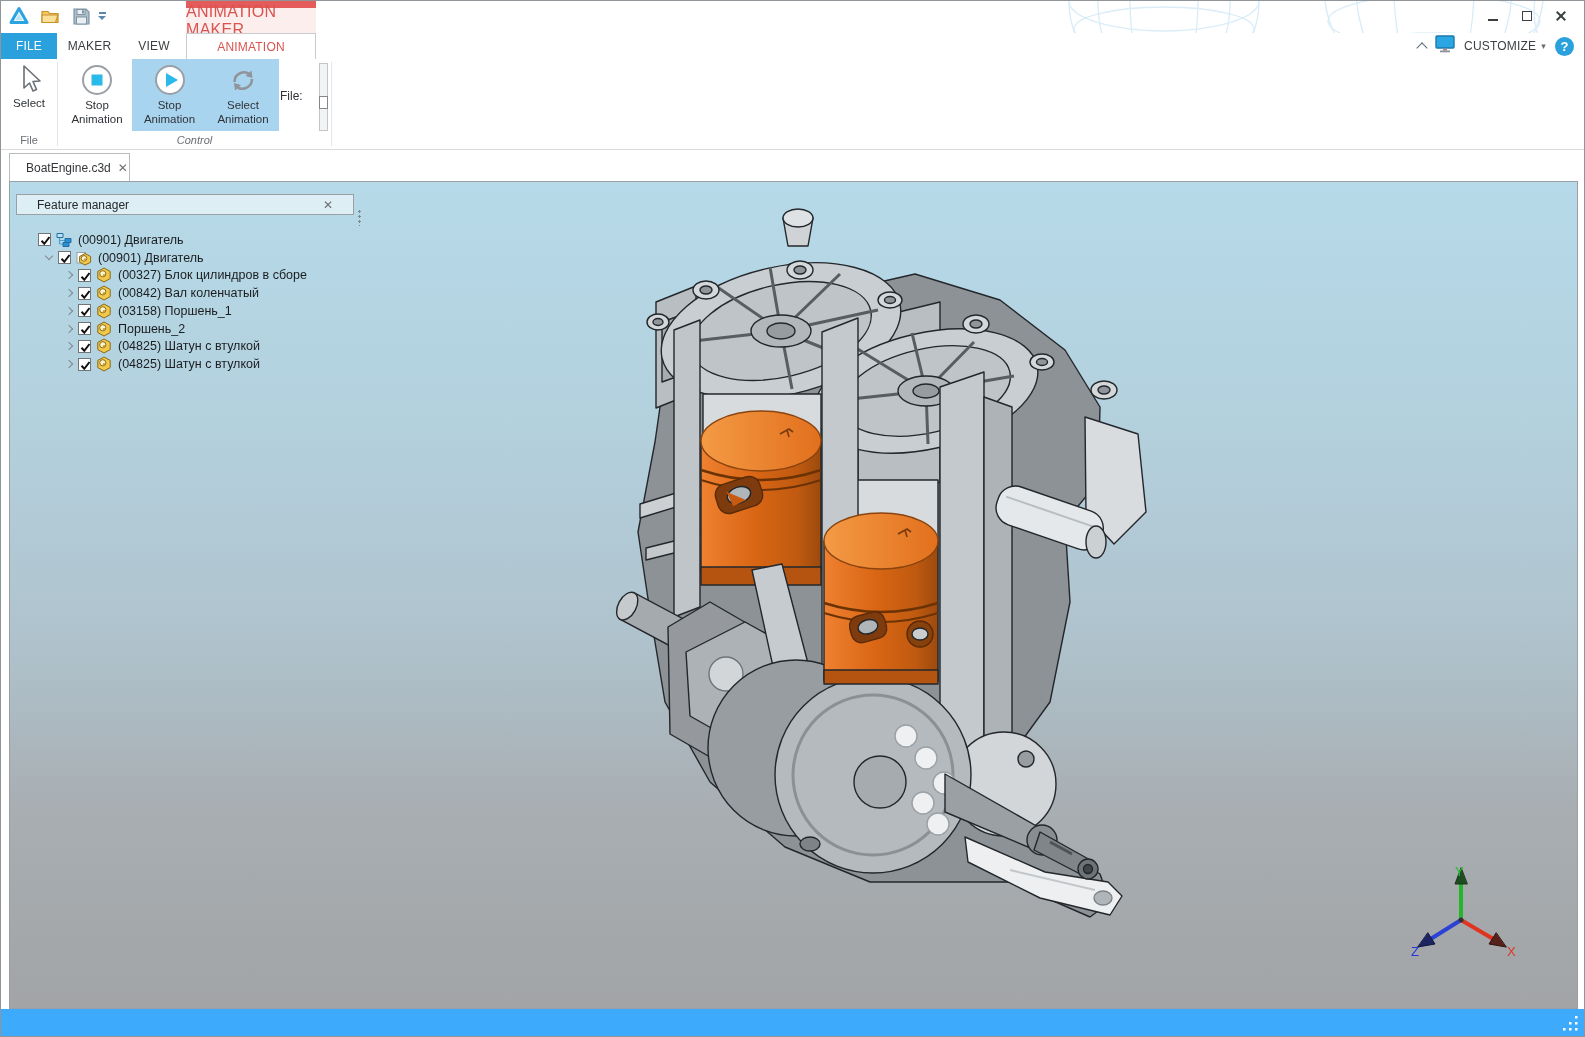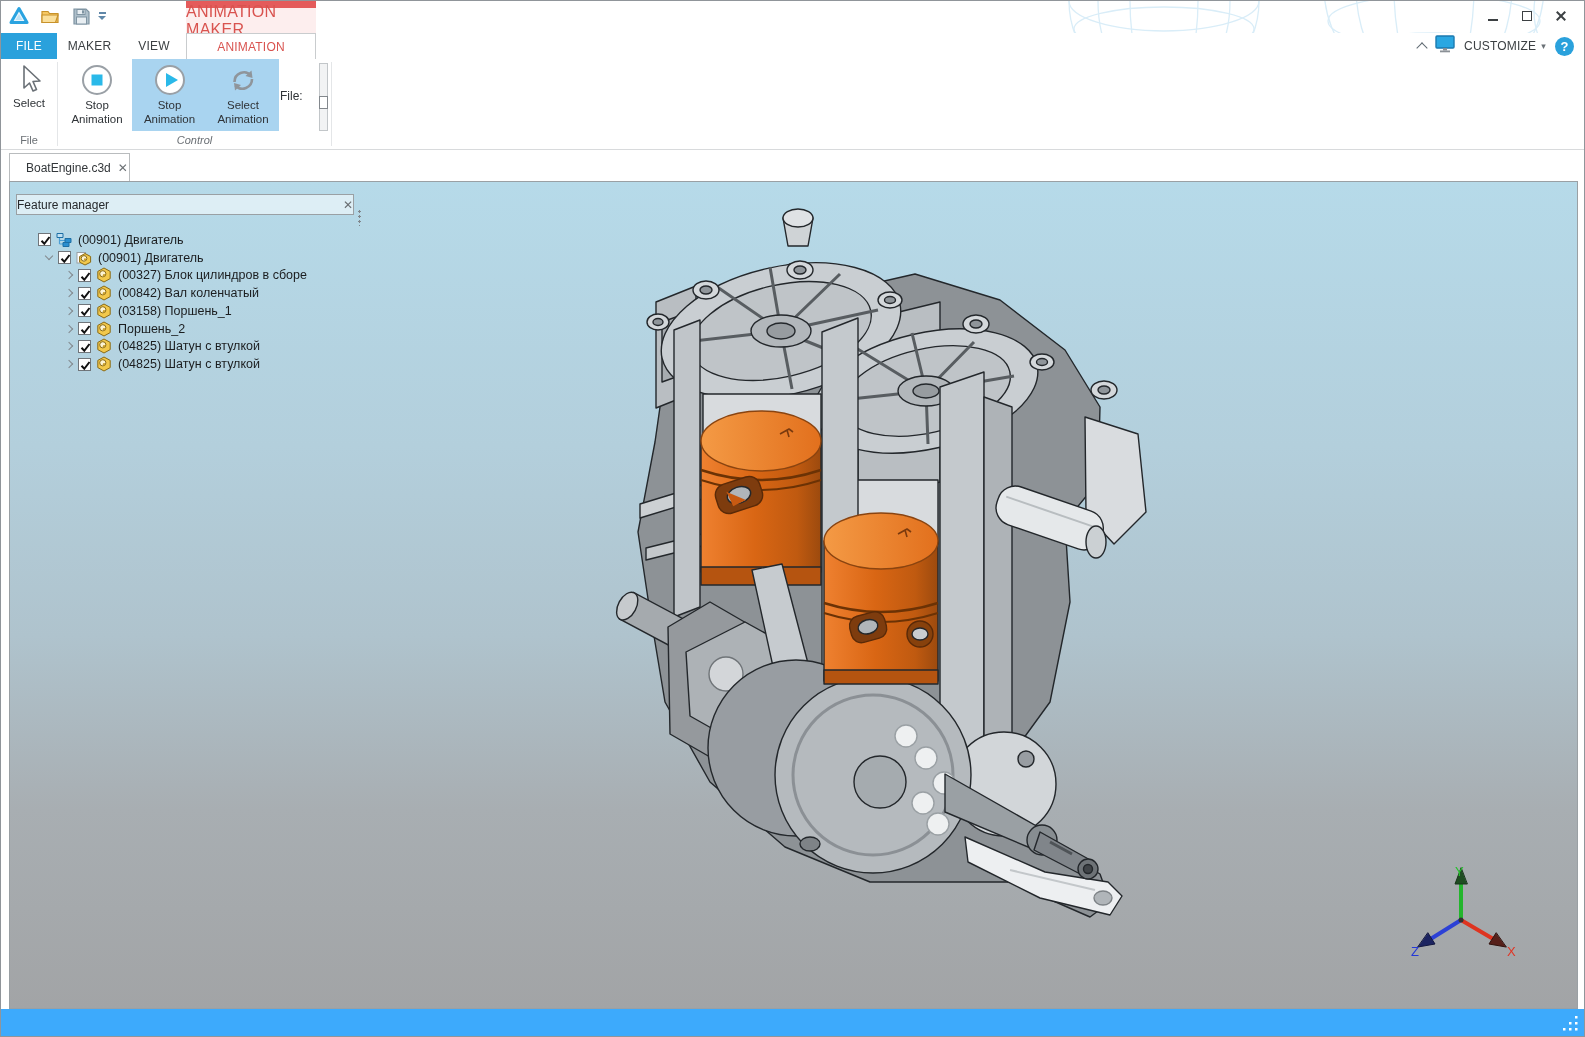--- a/index.html
+++ b/index.html
@@ -56,21 +56,21 @@
     border:1px solid #b9bcbe;border-bottom:none;display:flex;align-items:center;gap:7px;padding:0 9px;}
   .doctab .name{font-size:12px;color:#33373a;white-space:nowrap;}
   .doctab .x, .fm-close{font-size:12px;color:#6a6f73;line-height:1;}
   
   .viewport{position:absolute;top:180px;left:8px;width:1569px;height:828px;border:1px solid #9aa0a4;overflow:hidden;
     background:linear-gradient(180deg,var(--viewport-top,#b6dae9) 0%,#b3cfdc 32%,var(--viewport-mid,#afc3cd) 55%,#a8aeb2 76%,var(--viewport-bottom,#a2a4a6) 100%);}
   .engine{position:absolute;left:0;top:0;width:1569px;height:828px;}
   
   .fm{position:absolute;left:6px;top:12px;width:352px;}
   .fm-header{position:relative;width:338px;height:21px;border:1px solid #9aa0a4;background:rgba(242,249,252,.66);
-    display:flex;align-items:center;padding:0 0;font-size:12px;color:#26292c;}
+    display:flex;align-items:center;padding:0 20px;font-size:12px;color:#26292c;}
   .fm-header .sp{flex:1;}
   .fm-grip{position:absolute;right:6px;top:15px;width:5px;height:17px;
     background-image:radial-gradient(circle,#80868b 1px,transparent 1.3px);background-size:5px 5px;}
   .tree{margin-top:16px;}
   .tree-row{height:17.75px;display:flex;align-items:center;font-size:12.5px;color:#1b1d1f;white-space:nowrap;}
   .expander{width:18px;display:flex;align-items:center;justify-content:center;}
   .chev{display:inline-block;width:6px;height:6px;border-right:1.7px solid #82888d;border-bottom:1.7px solid #82888d;}
   .chev.collapsed{transform:rotate(-45deg);}
   .chev.expanded{transform:rotate(45deg);margin-top:-3px;}
   .checkbox{width:13px;height:13px;background:#fff;border:1px solid #70757a;margin-right:5px;position:relative;}

